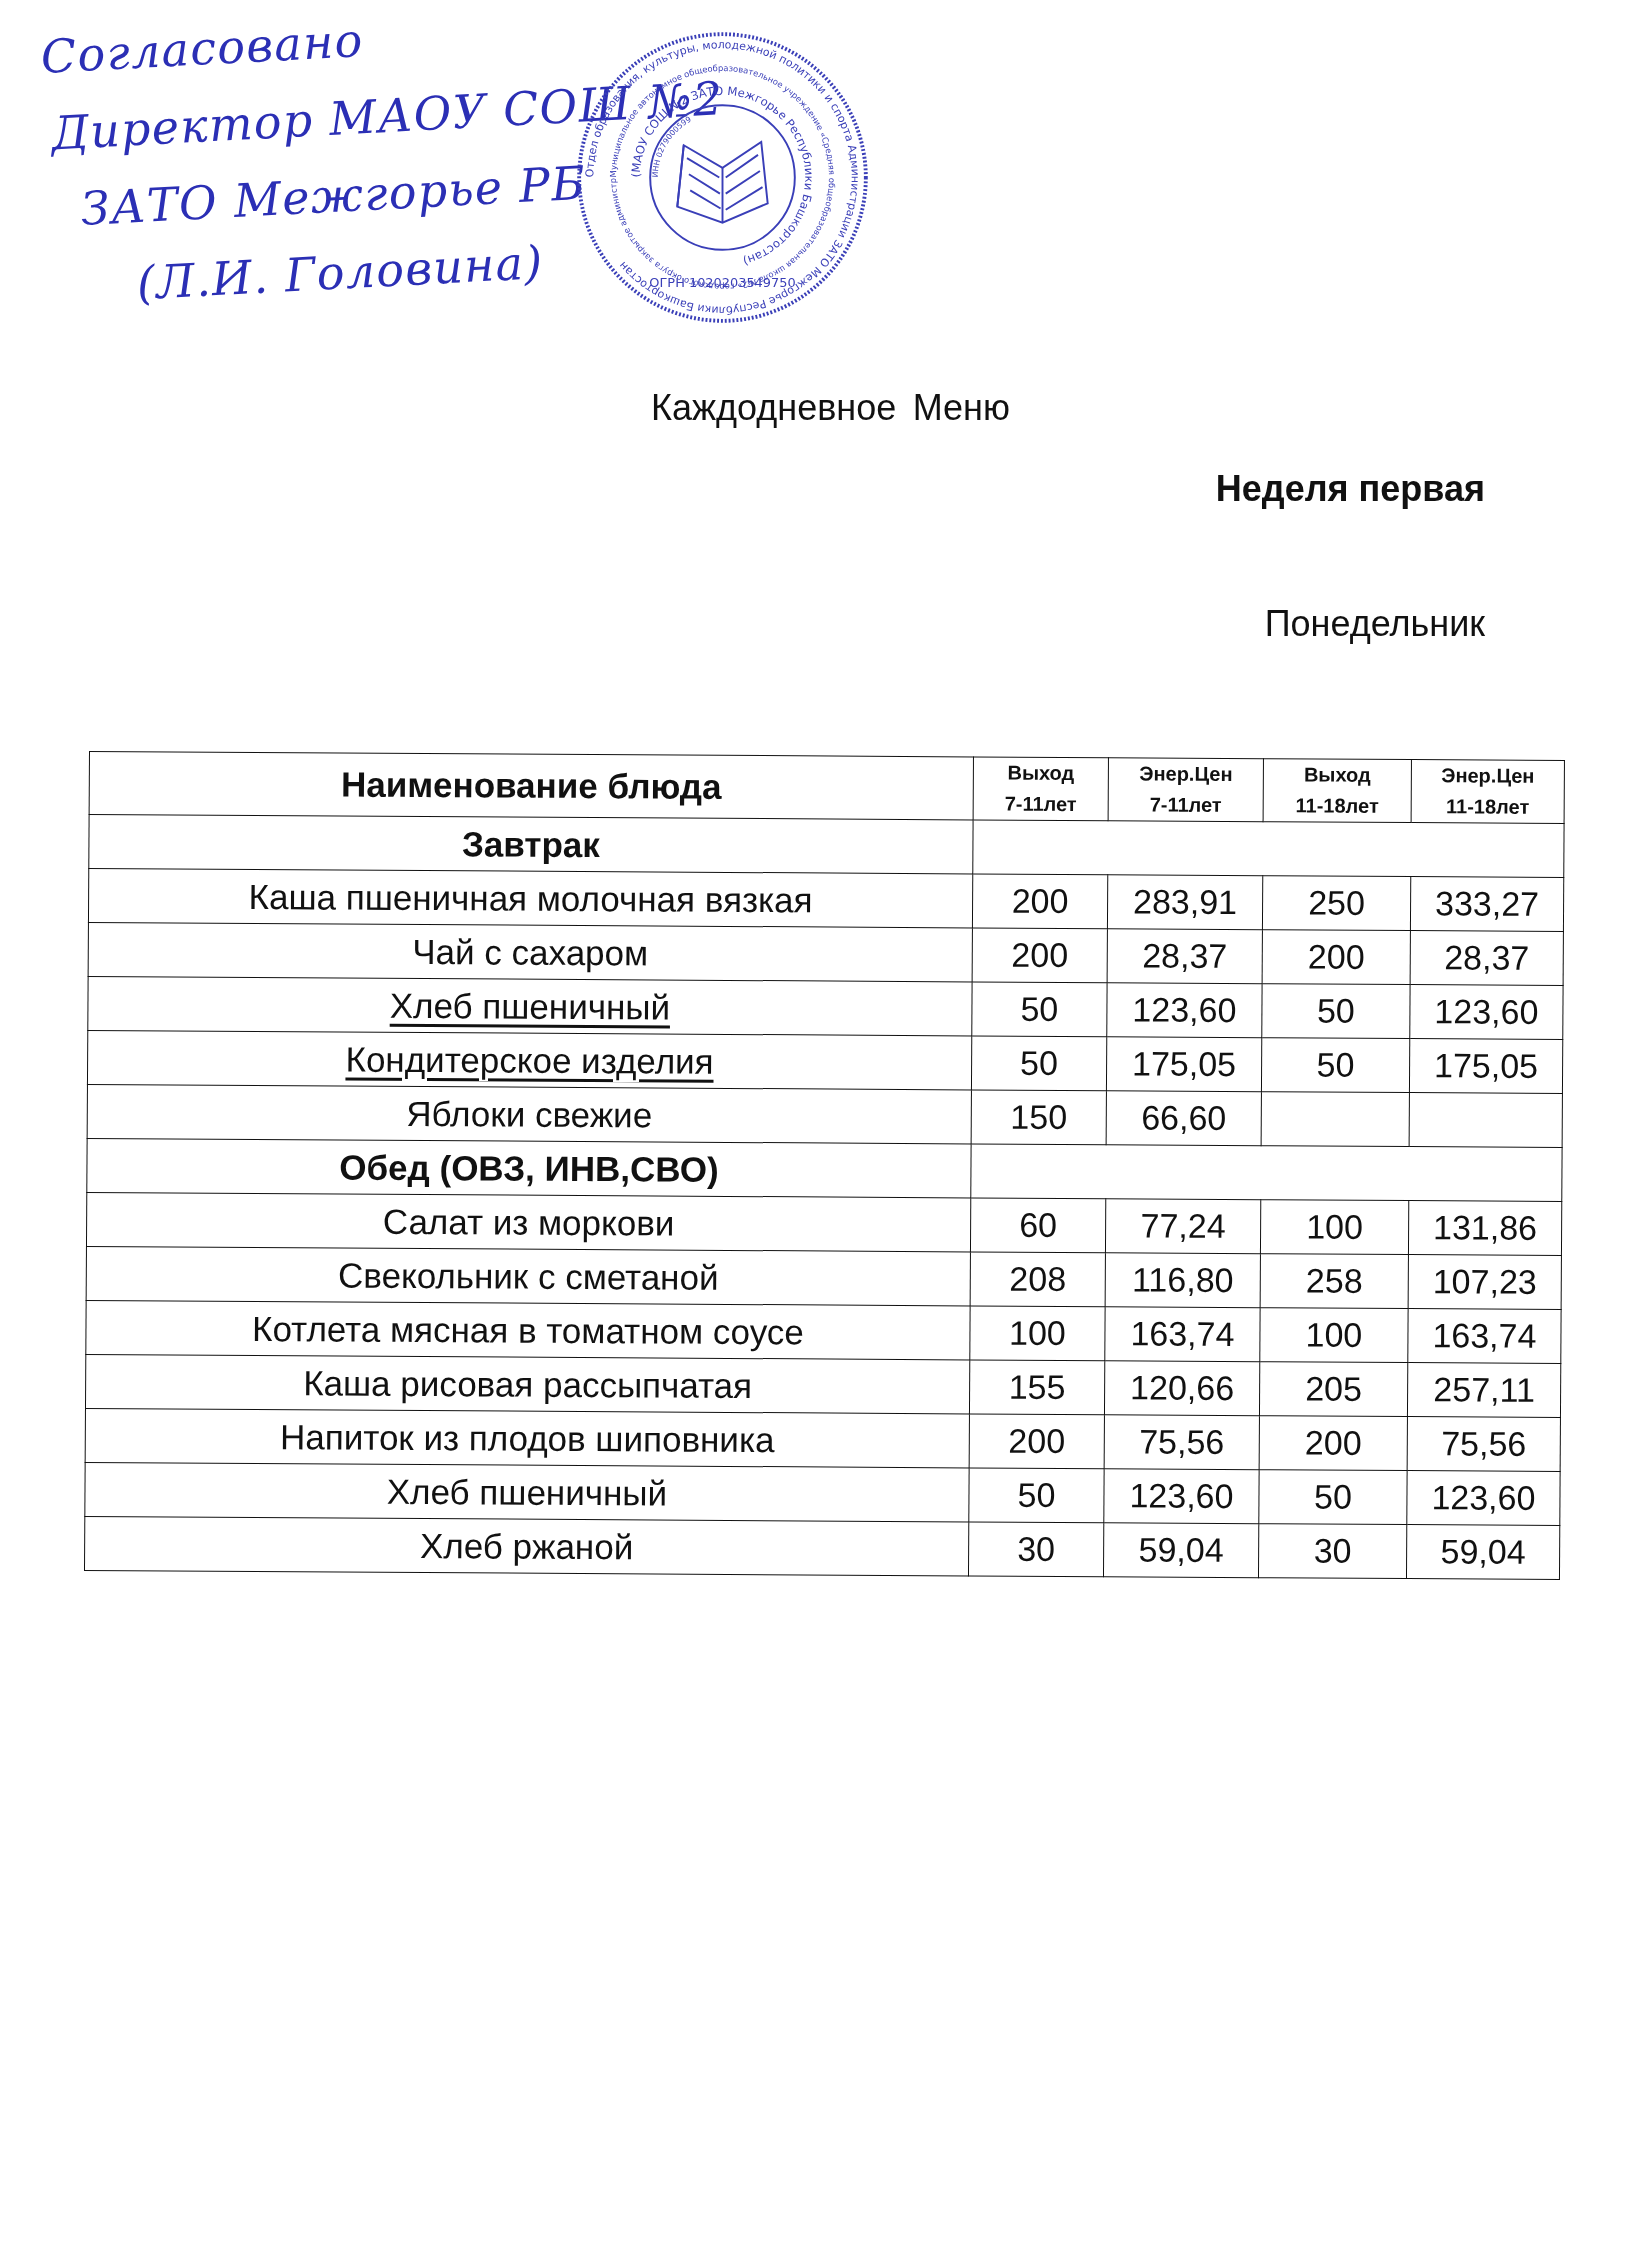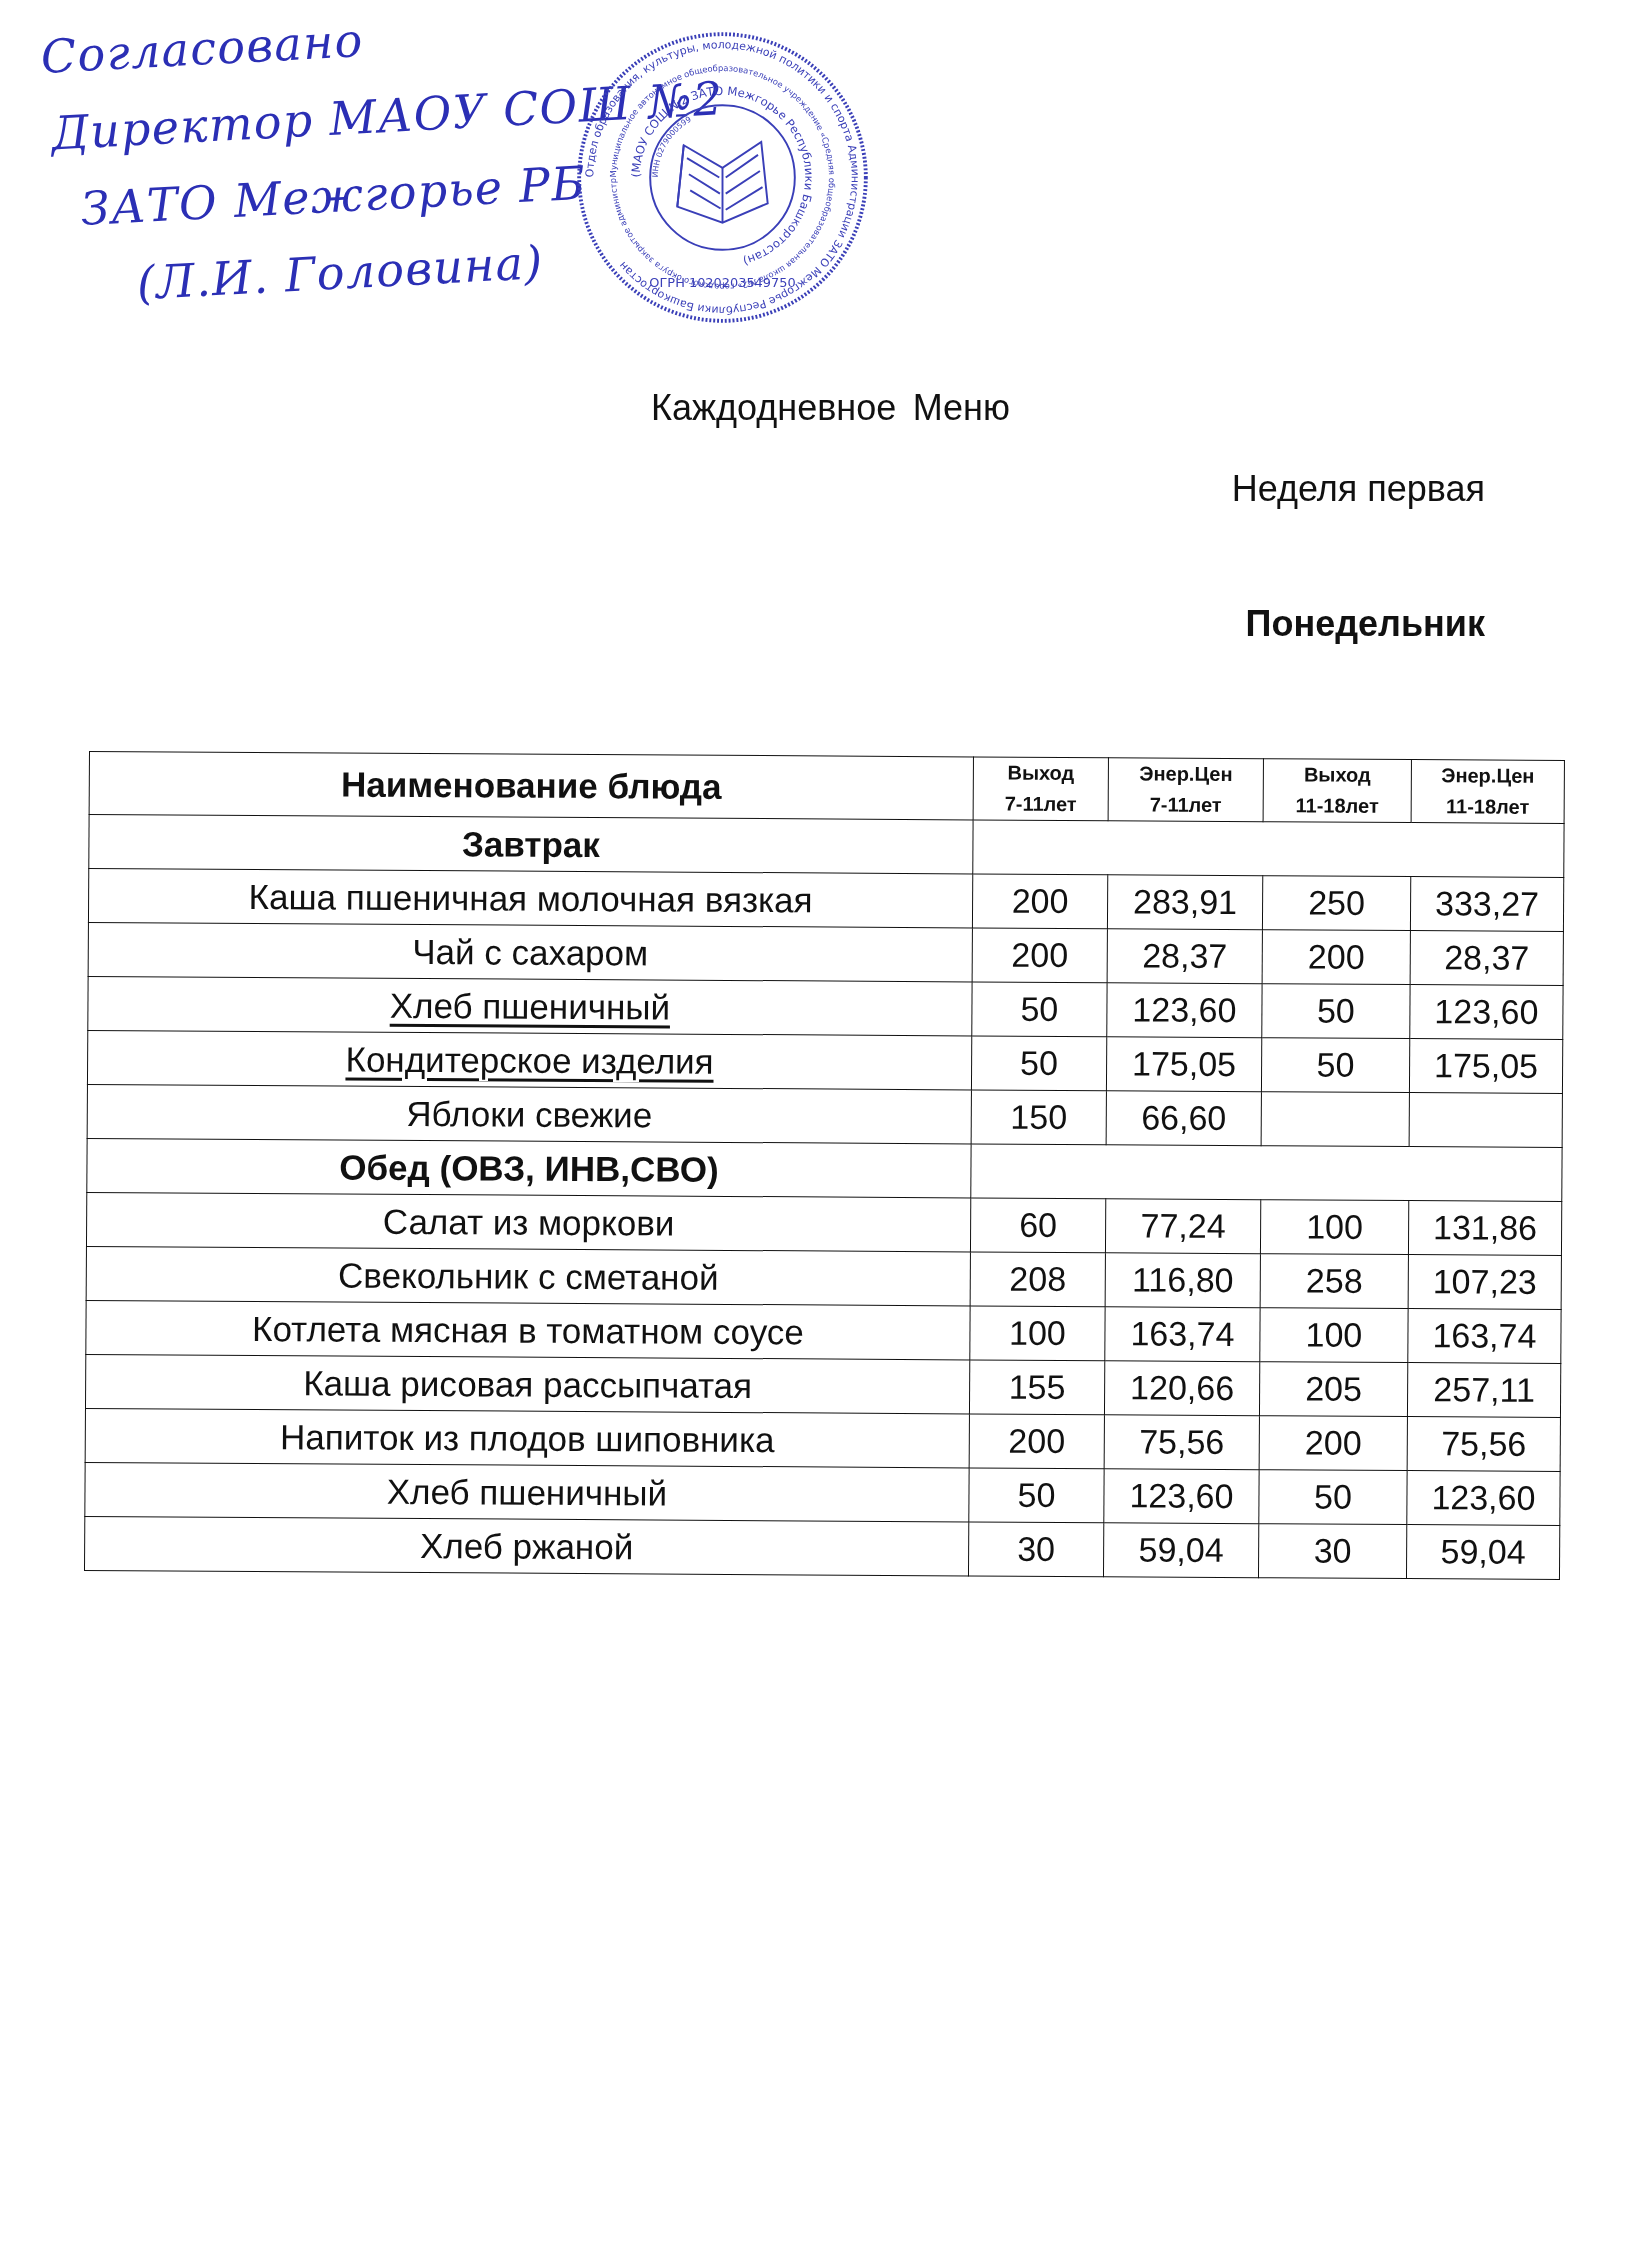--- a/index.html
+++ b/index.html
@@ -23,25 +23,25 @@
     position: absolute; left: 574px; top: 29px; width: 297px; height: 297px;
   }
   .stamp svg { width: 100%; height: 100%; }
 
   .title {
     position: absolute; left: 651px; top: 387px;
     font-size: 36px; font-weight: normal; word-spacing: 6.4px;
   }
   .week {
     position: absolute; right: 160px; top: 468px;
-    font-size: 36px; font-weight: normal;
+    font-size: 36px; font-weight: bold;
   }
   .day {
     position: absolute; right: 160px; top: 603px;
-    font-size: 36px; font-weight: bold;
+    font-size: 36px; font-weight: normal;
   }
 
   table.menu {
     position: absolute; left: 89px; top: 751px; width: 1476px;
     border-collapse: collapse; table-layout: fixed;
     transform: rotate(0.35deg); transform-origin: left top;
   }
   table.menu td, table.menu th {
     border: 1.3px solid #111; text-align: center; vertical-align: middle;
     padding: 0; overflow: hidden;

